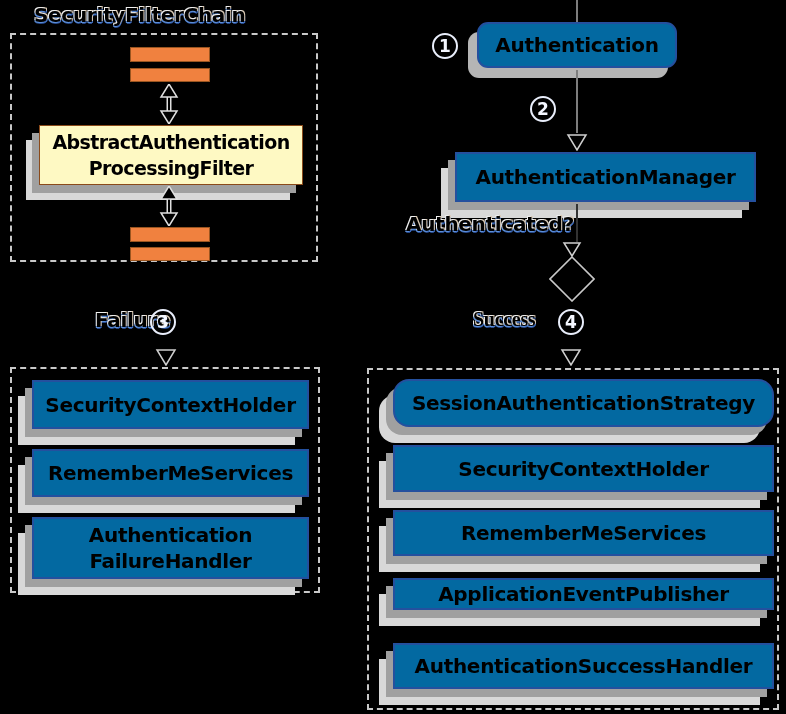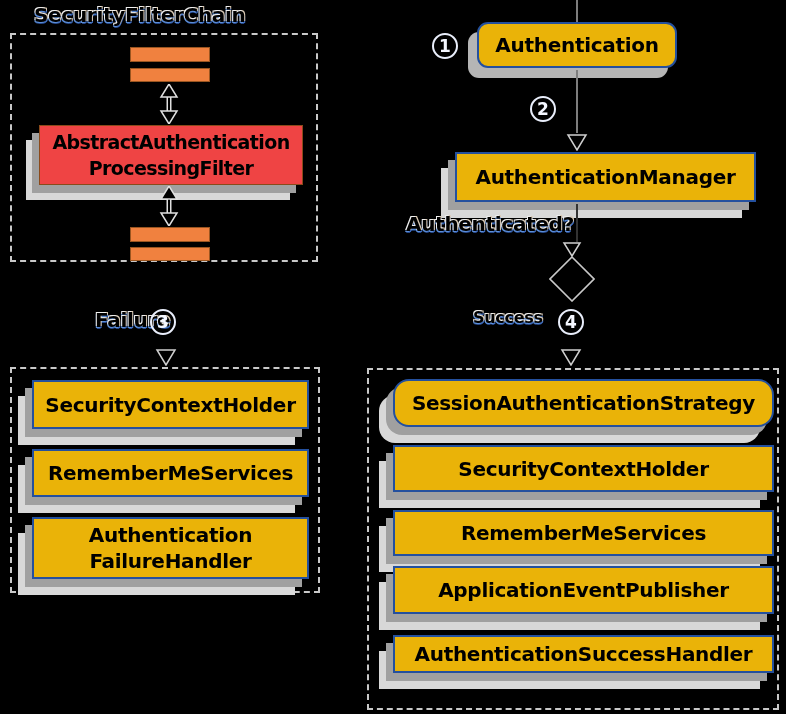--- a/index.html
+++ b/index.html
@@ -17,30 +17,30 @@
        1px -1px 0 #d9c9b4,
       -1px  1px 0 #5d8fd8,
        1px  1px 0 #3d6cc0,
        0    2px 0 #27498a;
     padding-left: 26px;
   }
 
   .panel { border:2px dashed #c9c9c9; }
 
   .bluebox {
-    background:#eab308; border:2px solid #24509e; color:#000;
+    background:#0369a1; border:2px solid #24509e; color:#000;
     font-weight:bold; font-size:20px; letter-spacing:-0.3px;
     display:flex; flex-direction:column; align-items:center; justify-content:center;
     text-align:center; line-height:26px; white-space:nowrap;
     box-shadow:-7px 8px 0 #a0a0a0, -14px 16px 0 #d8d8d8;
   }
   .rounded { border-radius:11px; box-shadow:-9px 10px 0 #b5b5b5; }
 
   .orangebox {
-    background:#ef4444; border:1px solid #8a4a1a; color:#000;
+    background:#fef9c3; border:1px solid #8a4a1a; color:#000;
     font-weight:bold; font-size:19px; letter-spacing:-0.6px;
     display:flex; flex-direction:column; align-items:center; justify-content:center;
     text-align:center; line-height:26px; white-space:nowrap;
     box-shadow:-7px 8px 0 #a0a0a0, -13px 15px 0 #d8d8d8;
   }
   .bar { background:#f0813f; border:1px solid #9a5520; }
 
   .circle-num {
     width:26px; height:26px; border:2px solid #e9eefb; border-radius:50%;
     color:#f4f7ff; font-weight:bold; font-size:17px; line-height:22px;
@@ -150,42 +150,42 @@
     </div>
     <div class="abs bluebox" style="left:20px; top:80px; width:277px; height:48px;">
       <span>RememberMeServices</span>
     </div>
     <div class="abs bluebox" style="left:20px; top:148px; width:277px; height:62px;">
       <span>Authentication</span>
       <span>FailureHandler</span>
     </div>
   </div>
 
-  <div class="abs halo" style="left:447px; top:308px; font-size:16px;">Success</div>
+  <div class="abs halo" style="left:447px; top:308px; font-size:20px;font-family:Liberation Serif, serif;">Success</div>
   <div class="abs circle-num" style="left:558px; top:309px;">
     <span>4</span>
   </div>
 
   <span class="abs" style="left:560px; top:349px;">
     <svg width="22" height="17" viewBox="0 0 22 17">
       <polygon points="2,1 20,1 11,16" fill="#000" stroke="#cfcfcf" stroke-width="1.5"></polygon>
     </svg>
   </span>
 
   <div class="abs panel" style="left:367px; top:368px; width:412px; height:342px;">
     <div class="abs bluebox" style="left:24px; top:9px; width:381px; height:48px;border-radius:16px;">
       <span>SessionAuthenticationStrategy</span>
     </div>
     <div class="abs bluebox" style="left:24px; top:75px; width:381px; height:47px;">
       <span>SecurityContextHolder</span>
     </div>
     <div class="abs bluebox" style="left:24px; top:140px; width:381px; height:46px;">
       <span>RememberMeServices</span>
     </div>
-    <div class="abs bluebox" style="left:24px; top:196px; width:381px; height:48px;">
+    <div class="abs bluebox" style="left:24px; top:208px; width:381px; height:32px;">
       <span>ApplicationEventPublisher</span>
     </div>
-    <div class="abs bluebox" style="left:24px; top:265px; width:381px; height:38px;">
+    <div class="abs bluebox" style="left:24px; top:273px; width:381px; height:46px;">
       <span>AuthenticationSuccessHandler</span>
     </div>
   </div>
 
 </div>
 
 </body></html>

